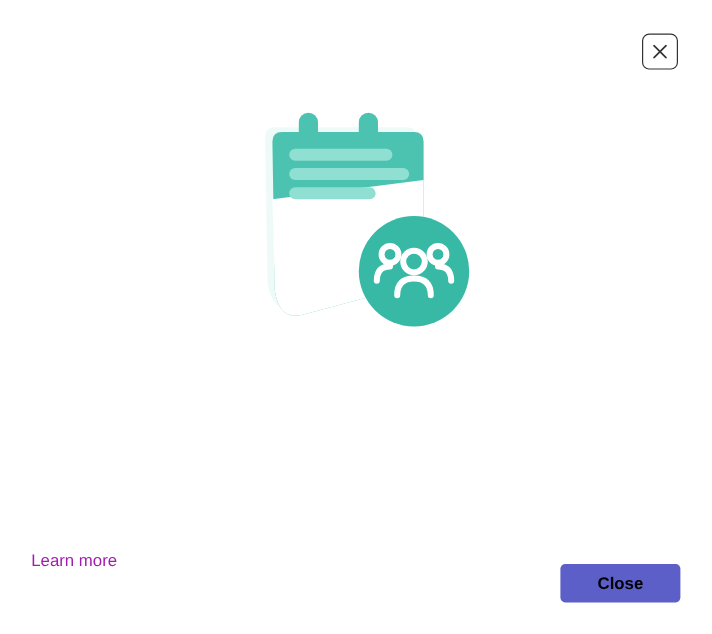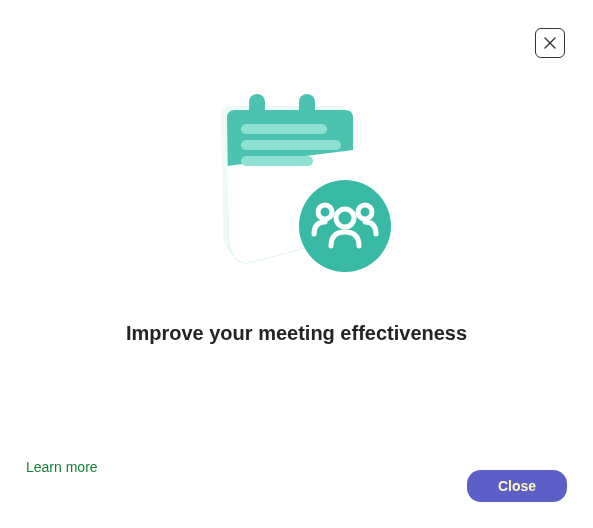--- a/index.html
+++ b/index.html
@@ -62,29 +62,29 @@
     position: absolute;
     bottom: 26px;
     left: 26px;
     right: 26px;
     display: flex;
     justify-content: space-between;
     align-items: center;
   }
   .learn-link {
     font-size: 14px;
-    color: #15803d;
+    color: #a21caf;
     text-decoration: none;
     cursor: pointer;
   }
   .primary-btn {
     background: #5B5FC7;
-    color: #fef9c3;
+    color: #000000;
     border: none;
-    border-radius: 14px;
+    border-radius: 4px;
     padding: 8px 24px;
     font-size: 14px;
     font-weight: 600;
     cursor: pointer;
     min-width: 100px;
     margin-top: 38px;
   }
 </style>
 </head>
 <body>
@@ -123,21 +123,20 @@
         <circle cx="138" cy="136" r="7"></circle>
         <path d="M127 158 Q127 146 138 146"></path>
 
         <circle cx="178" cy="136" r="7"></circle>
         <path d="M189 158 Q189 146 178 146"></path>
       </g>
     </svg>
   </div>
 
   <div class="text-block">
-    <h1 class="title">Improve your meeting effectiveness</h1>
   </div>
 
   <div class="footer">
     <a class="learn-link">Learn more</a>
     <button class="primary-btn">Close</button>
   </div>
 
 </div>
 
 </body></html>

